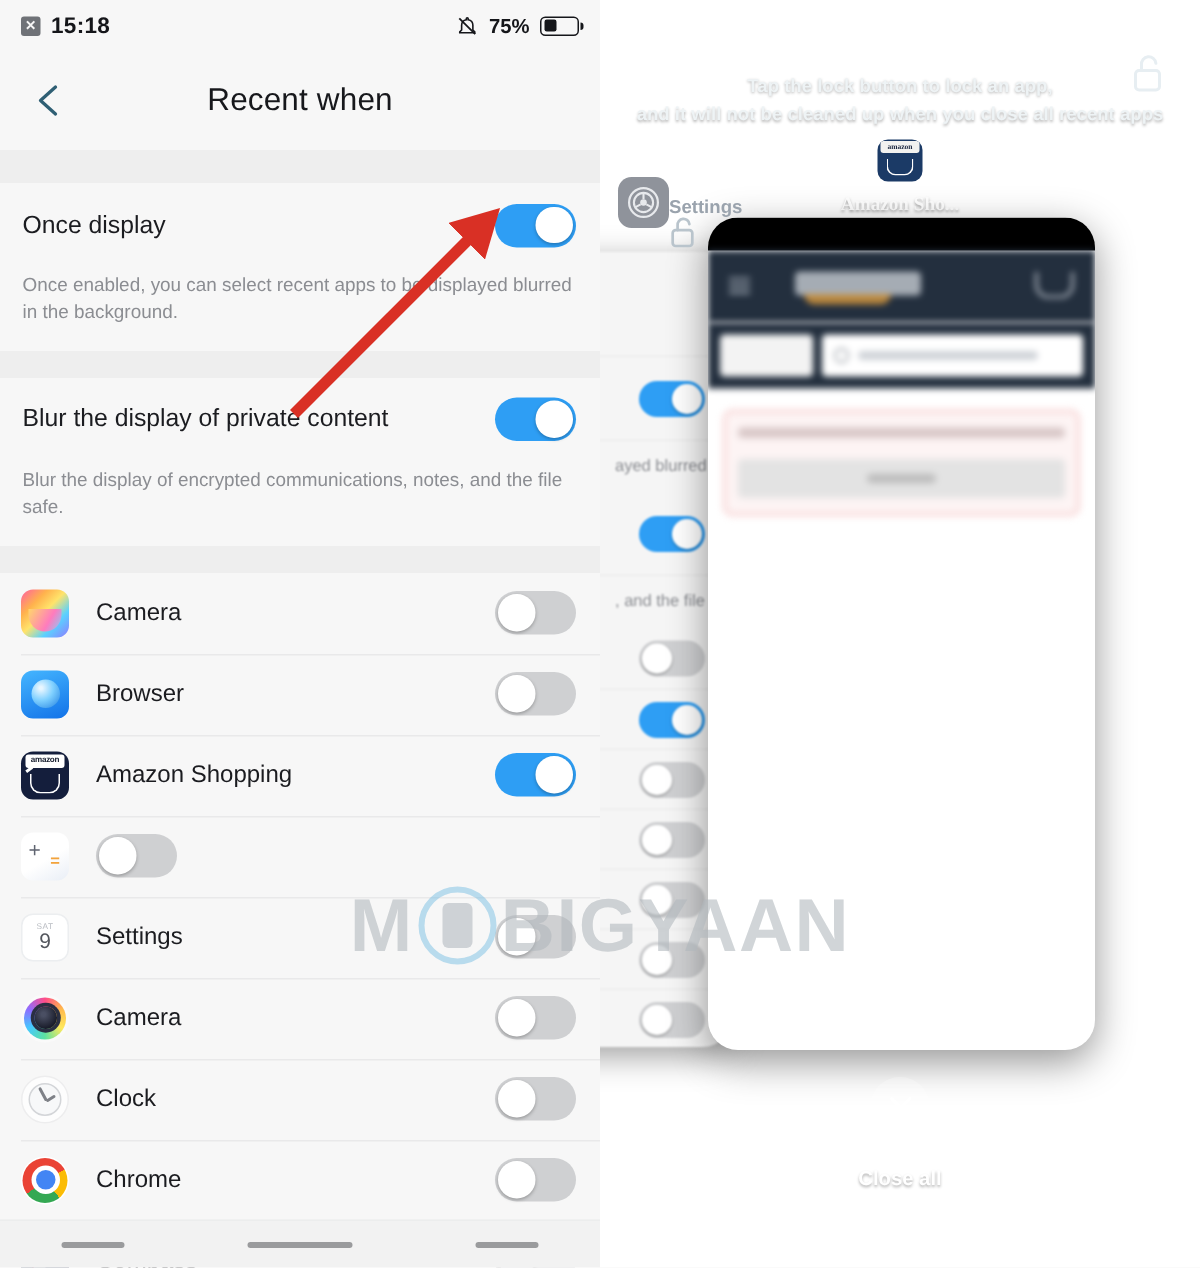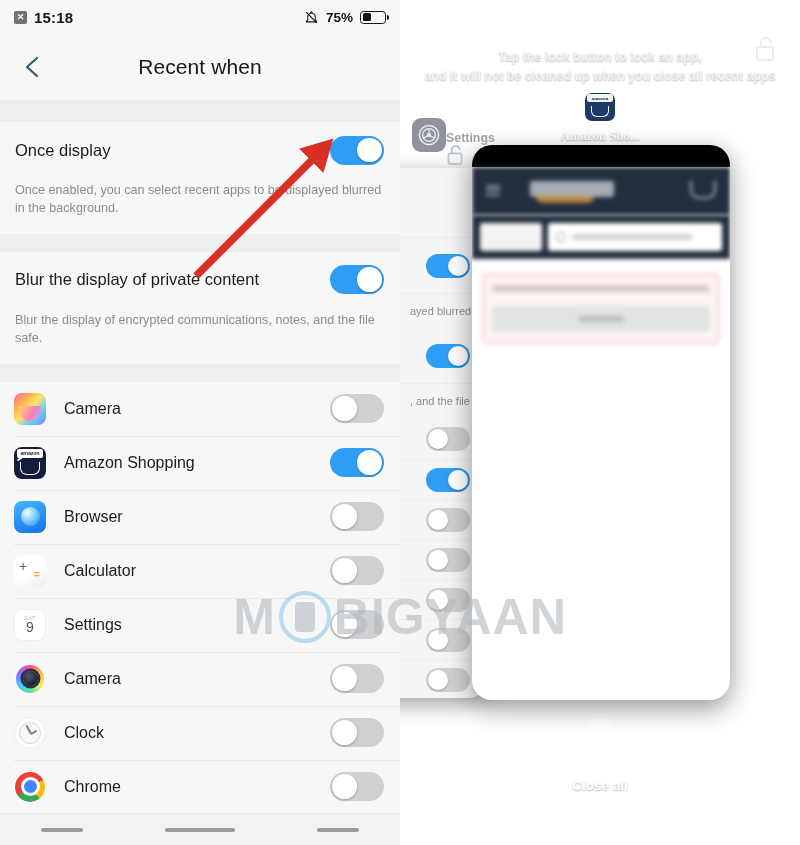--- a/index.html
+++ b/index.html
@@ -428,44 +428,43 @@
 
       <div class="app-row">
         <div class="app-icon ic-albums"></div>
         <div class="app-name">Camera</div>
         <div class="toggle">
             <div class="knob"></div>
           </div>
       </div>
 
       <div class="app-row">
+        <div class="app-icon ic-browser"></div>
+        <div class="app-name">Browser</div>
+        <div class="toggle">
+            <div class="knob"></div>
+          </div>
+      </div>
+
+      <div class="app-row">
         <div class="app-icon ic-amazon">
           <div class="amz-top">amazon</div>
           <div class="cart"></div>
         </div>
         <div class="app-name">Amazon Shopping</div>
         <div class="toggle on">
             <div class="knob"></div>
           </div>
       </div>
 
       <div class="app-row">
-        <div class="app-icon ic-browser"></div>
-        <div class="app-name">Browser</div>
-        <div class="toggle">
-            <div class="knob"></div>
-          </div>
-      </div>
-
-      <div class="app-row">
         <div class="app-icon ic-calc">
           <span class="plus">+</span>
             <span class="eq">=</span>
         </div>
-        <div class="app-name">Calculator</div>
         <div class="toggle">
             <div class="knob"></div>
           </div>
       </div>
 
       <div class="app-row">
         <div class="app-icon ic-cal">
           <span class="dow">SAT</span>
           <span class="dnum">9</span>
         </div>

